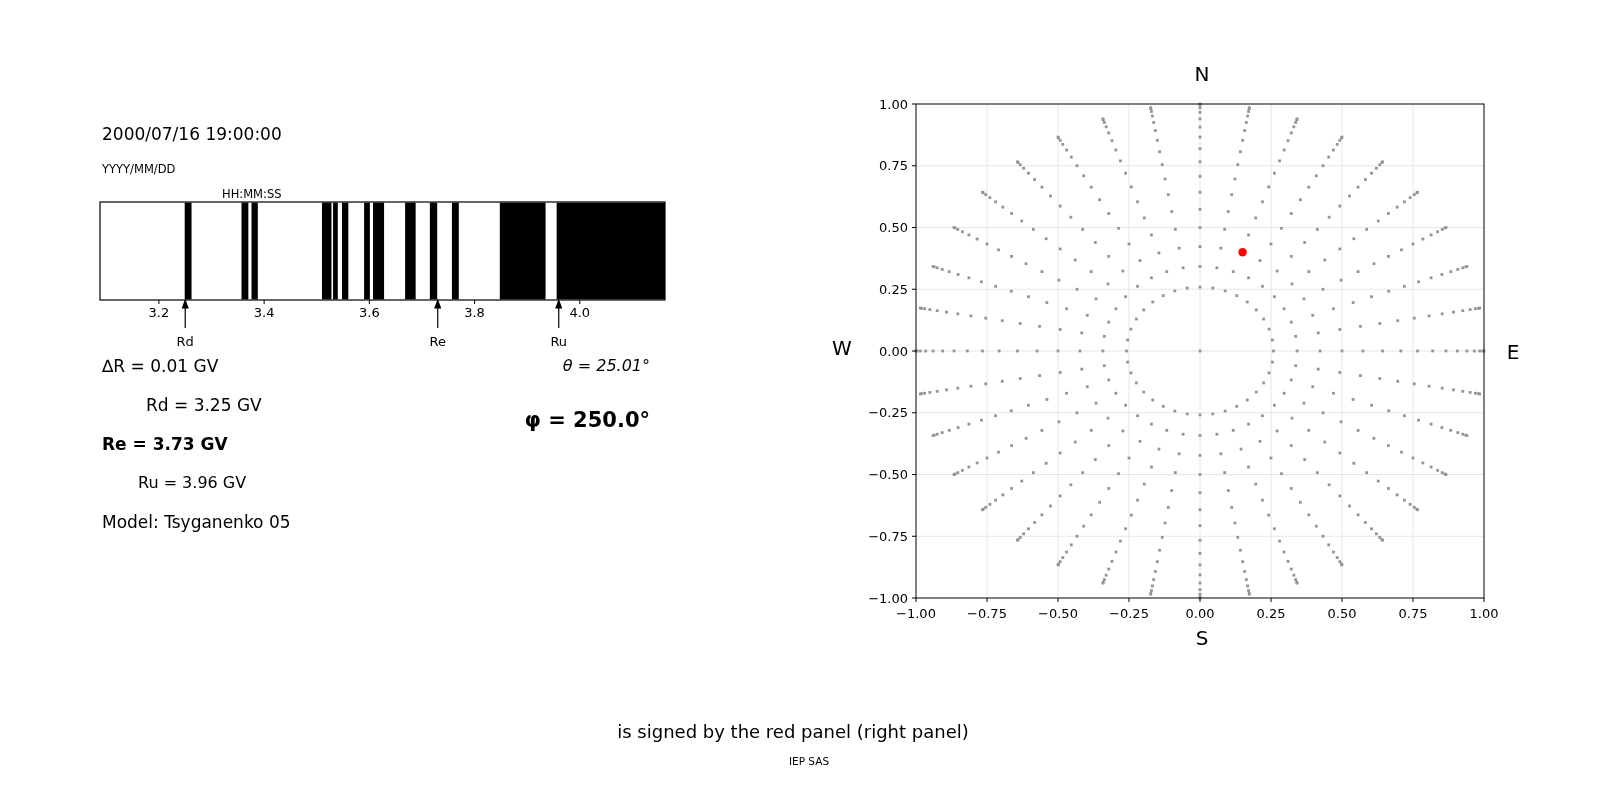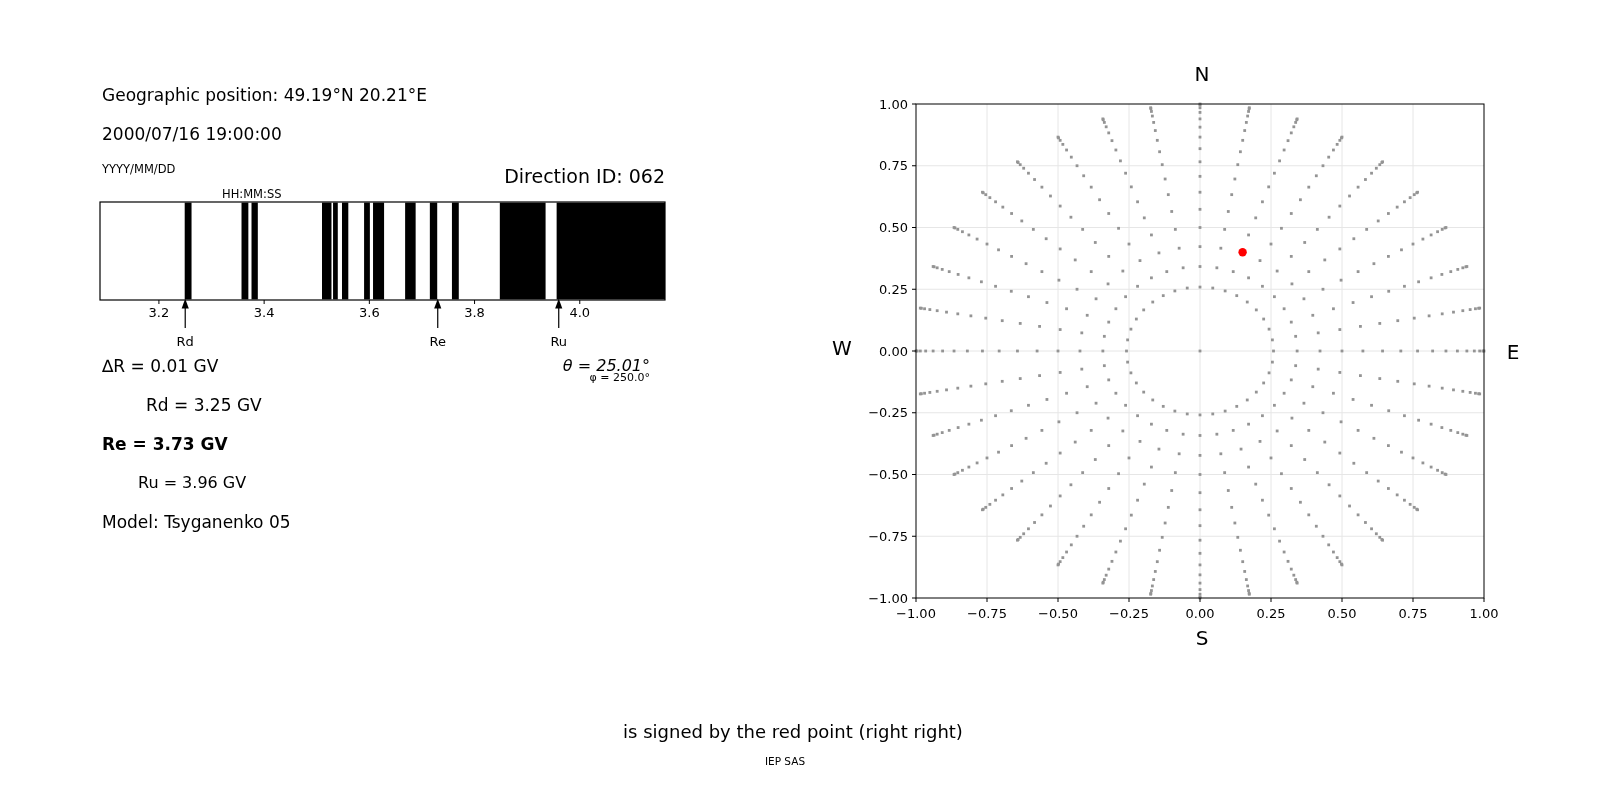--- a/index.html
+++ b/index.html
@@ -9,25 +9,23 @@
   .r{text-align:right;}
   .c{text-align:center;}
   svg{position:absolute;overflow:visible;}
   text{font-family:"DejaVu Sans", sans-serif;fill:#000;}
 </style>
 </head>
 <body>
 
 <div id="fig">
 
-  <div class="abs" style="left:102px;top:86px;font-size:17px;">Geographic position: 49.19°N 20.21°E</div>
   <div class="abs" style="left:102px;top:125px;font-size:17px;">2000/07/16 19:00:00</div>
   <div class="abs" style="left:102px;top:163px;font-size:11.5px;">YYYY/MM/DD</div>
   <div class="abs" style="left:222px;top:163px;font-size:11.5px;margin-top:25px;">HH:MM:SS</div>
-  <div class="abs r" style="left:365px;top:166px;width:300px;font-size:19px;">Direction ID: 062</div>
 
   <svg id="penumbra-svg" width="580" height="160" style="left:95px;top:195px;">
       <g>
         <rect x="89.69739292364994" y="7.6" width="6.8389199255120445" height="96.8" fill="#000000"></rect>
         <rect x="146.51303538175054" y="7.6" width="6.838919925512073" height="96.8" fill="#000000"></rect>
         <rect x="156.50837988826808" y="7.6" width="6.31284916201119" height="96.8" fill="#000000"></rect>
         <rect x="227.00186219739282" y="7.6" width="9.469273743016856" height="96.8" fill="#000000"></rect>
         <rect x="238.04934823091253" y="7.6" width="4.7346368715083145" height="96.8" fill="#000000"></rect>
         <rect x="246.99255121042833" y="7.6" width="6.312849162011162" height="96.8" fill="#000000"></rect>
         <rect x="269.0875232774673" y="7.6" width="5.786778398510307" height="96.8" fill="#000000"></rect>
@@ -63,21 +61,21 @@
         <text x="463.73370577281196" y="151" font-size="13" text-anchor="middle">Ru</text>
       </g>
     </svg>
 
   <div class="abs" style="left:102px;top:357px;font-size:17px;">∆R = 0.01 GV</div>
   <div class="abs" style="left:102px;top:396px;font-size:17px;margin-left:44px;">Rd = 3.25 GV</div>
   <div class="abs" style="left:102px;top:435px;font-size:17px;font-weight:bold;">Re = 3.73 GV</div>
   <div class="abs" style="left:102px;top:474px;font-size:16px;margin-left:36px;">Ru = 3.96 GV</div>
   <div class="abs" style="left:102px;top:513px;font-size:17px;">Model: Tsyganenko 05</div>
   <div class="abs r" style="left:450px;top:357px;width:200px;font-size:16px;font-style:italic;">θ = 25.01°</div>
-  <div class="abs r" style="left:450px;top:372px;width:200px;font-size:11px;">φ = 250.0°</div>
+  <div class="abs r" style="left:450px;top:408px;width:200px;font-size:21px;font-weight:bold;">φ = 250.0°</div>
 
   <svg id="direction-svg" width="740" height="620" style="left:820px;top:40px;">
       <g>
         <line x1="167" y1="64" x2="167" y2="558" stroke="#e6e6e6" stroke-width="1"></line>
         <line x1="96" y1="496.25" x2="664" y2="496.25" stroke="#e6e6e6" stroke-width="1"></line>
         <line x1="238" y1="64" x2="238" y2="558" stroke="#e6e6e6" stroke-width="1"></line>
         <line x1="96" y1="434.5" x2="664" y2="434.5" stroke="#e6e6e6" stroke-width="1"></line>
         <line x1="309" y1="64" x2="309" y2="558" stroke="#e6e6e6" stroke-width="1"></line>
         <line x1="96" y1="372.75" x2="664" y2="372.75" stroke="#e6e6e6" stroke-width="1"></line>
         <line x1="380" y1="64" x2="380" y2="558" stroke="#e6e6e6" stroke-width="1"></line>
@@ -707,16 +705,16 @@
         <text x="664" y="578" font-size="13" text-anchor="middle">1.00</text>
         <line x1="92" y1="64" x2="96" y2="64" stroke="#000" stroke-width="1"></line>
         <text x="88" y="68.5" font-size="13" text-anchor="end">1.00</text>
       </g>
       <text x="382" y="41" font-size="20" text-anchor="middle">N</text>
       <text x="382" y="605" font-size="20" text-anchor="middle">S</text>
       <text x="22" y="315" font-size="20" text-anchor="middle">W</text>
       <text x="693" y="319" font-size="20" text-anchor="middle">E</text>
     </svg>
 
-  <div class="abs c" style="left:0;top:722px;width:1586px;font-size:18px;">is signed by the red point (right right)</div>
-  <div class="abs c" style="left:0;top:755px;width:1570px;font-size:10.5px;">IEP SAS</div>
+  <div class="abs c" style="left:0;top:722px;width:1586px;font-size:18px;">is signed by the red panel (right panel)</div>
+  <div class="abs c" style="left:0;top:755px;width:1570px;font-size:10.5px;padding-left:24px;">IEP SAS</div>
 
 </div>
 
 </body></html>

